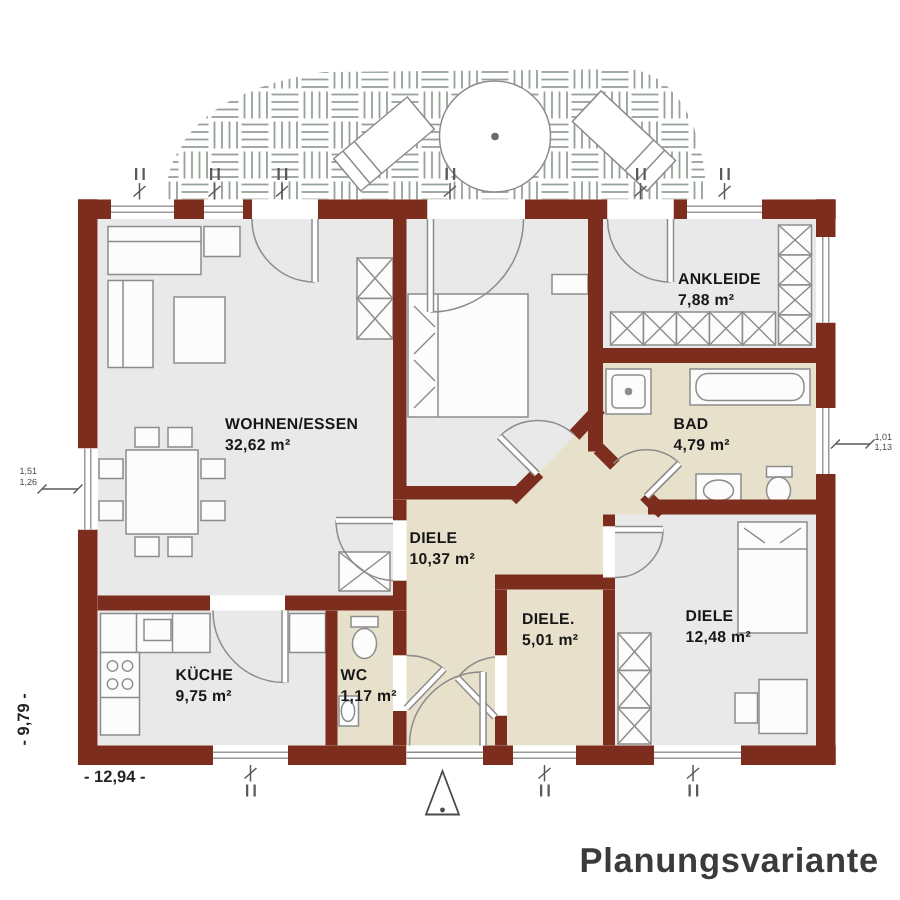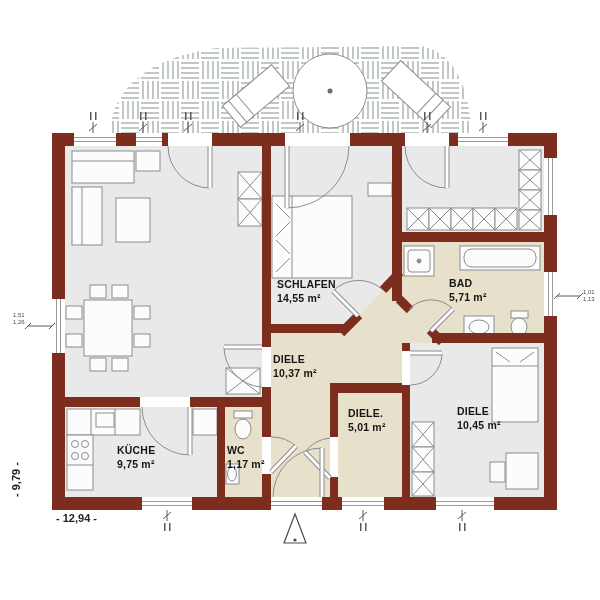--- a/index.html
+++ b/index.html
@@ -454,39 +454,43 @@
           <line x1="577" y1="299" x2="583" y2="293"></line>
         </g>
   </g>
 
   <g>
     <polygon points="295,514 284,543 306,543" fill="#ffffff" stroke="#4a4a4a" stroke-width="1.2"></polygon>
     <circle cx="295" cy="540" r="1.6" fill="#4a4a4a"></circle>
   </g>
 </svg>
 
-<div class="rlabel" style="left:277px;top:278px">
-  <div>SCHLAFEN</div>
-  <div>14,55 m²</div>
+<div class="rlabel" style="left:150px;top:277px">
+  <div>WOHNEN/ESSEN</div>
+  <div>32,62 m²</div>
+</div>
+<div class="rlabel" style="left:452px;top:180px">
+  <div>ANKLEIDE</div>
+  <div>7,88 m²</div>
 </div>
 <div class="rlabel" style="left:449px;top:277px">
   <div>BAD</div>
-  <div>5,71 m²</div>
+  <div>4,79 m²</div>
 </div>
 <div class="rlabel" style="left:273px;top:353px">
   <div>DIELE</div>
   <div>10,37 m²</div>
 </div>
 <div class="rlabel" style="left:348px;top:407px">
   <div>DIELE.</div>
   <div>5,01 m²</div>
 </div>
 <div class="rlabel" style="left:457px;top:405px">
   <div>DIELE</div>
-  <div>10,45 m²</div>
+  <div>12,48 m²</div>
 </div>
 <div class="rlabel" style="left:117px;top:444px">
   <div>KÜCHE</div>
   <div>9,75 m²</div>
 </div>
 <div class="rlabel" style="left:227px;top:444px">
   <div>WC</div>
   <div>1,17 m²</div>
 </div>
 
@@ -495,14 +499,15 @@
 
 <div class="tinylabel" style="left:13px;top:312px">
   <div>1,51</div>
   <div>1,26</div>
 </div>
 <div class="tinylabel" style="left:583px;top:289px">
   <div>1,01</div>
   <div>1,13</div>
 </div>
 
+<div class="main-title">Planungsvariante</div>
 
 </div>
 
 </body></html>

